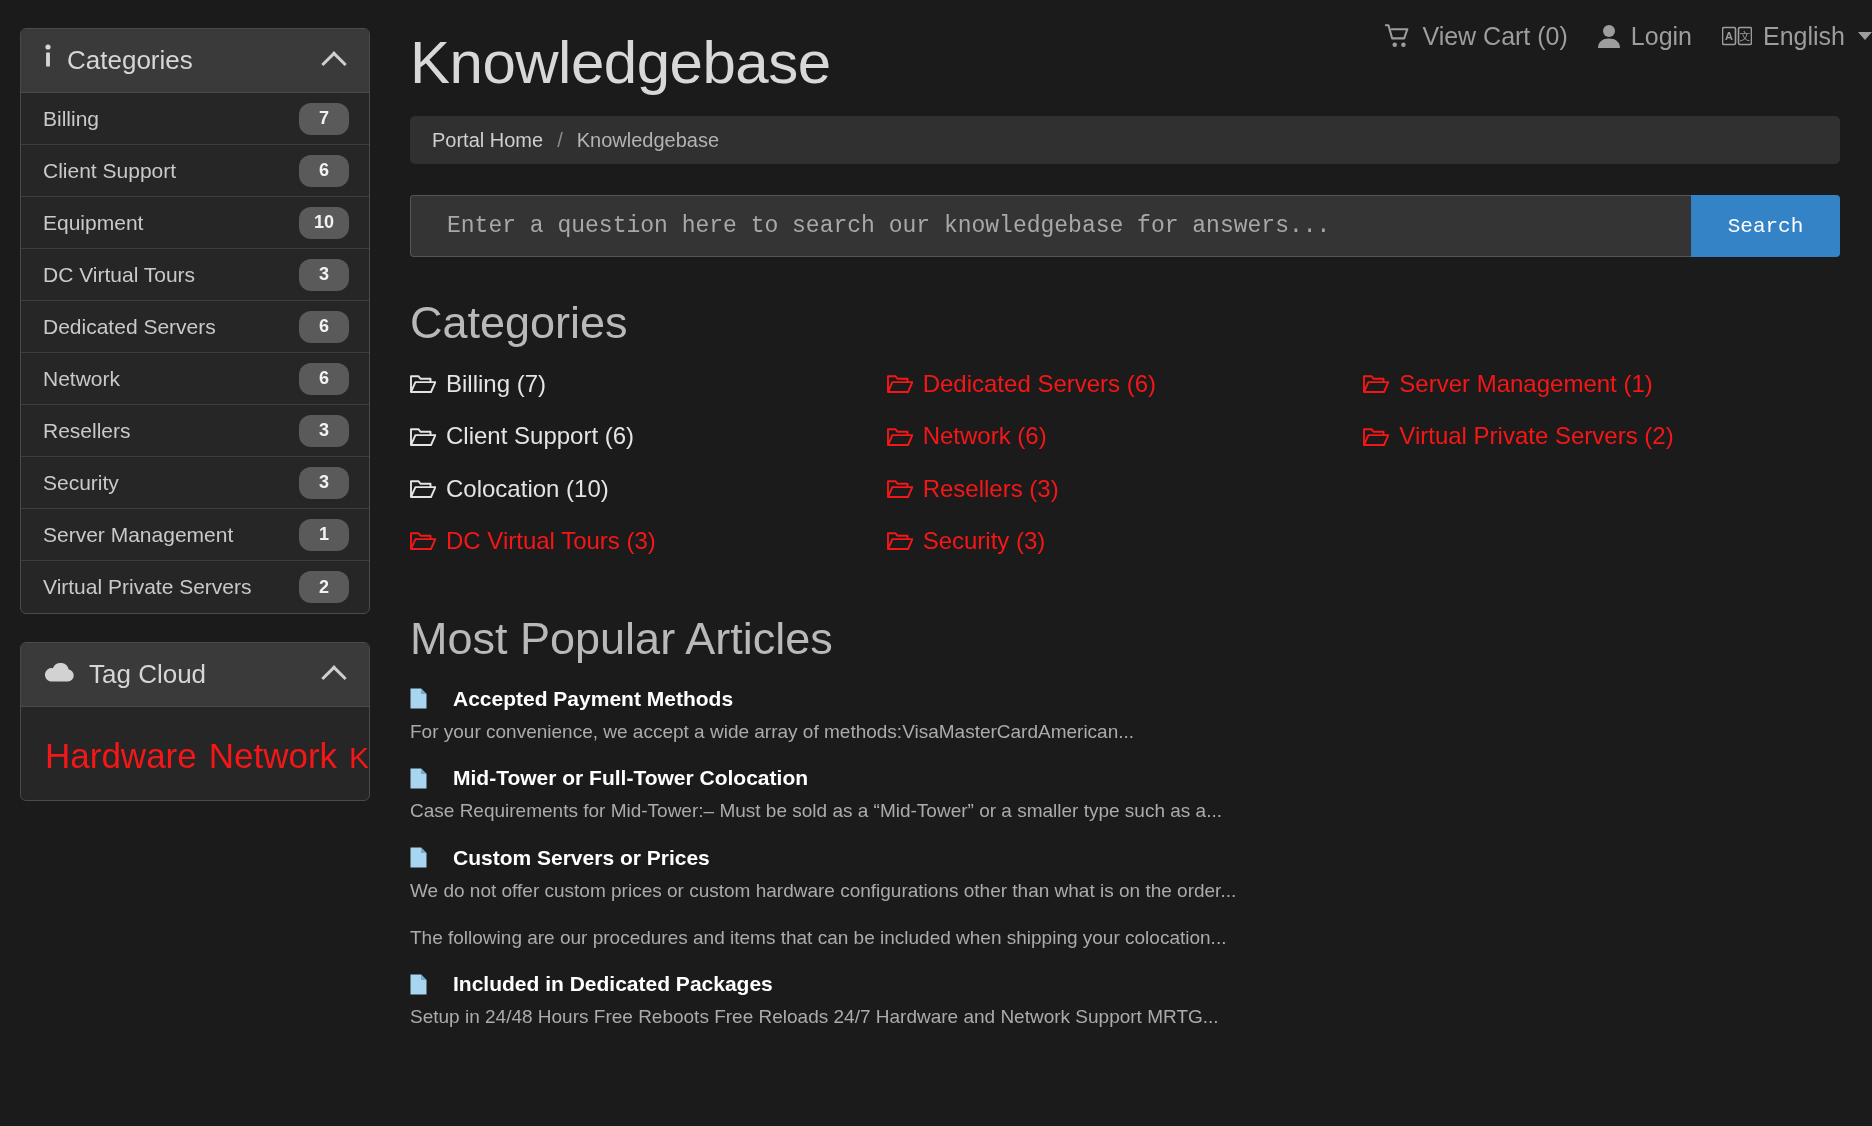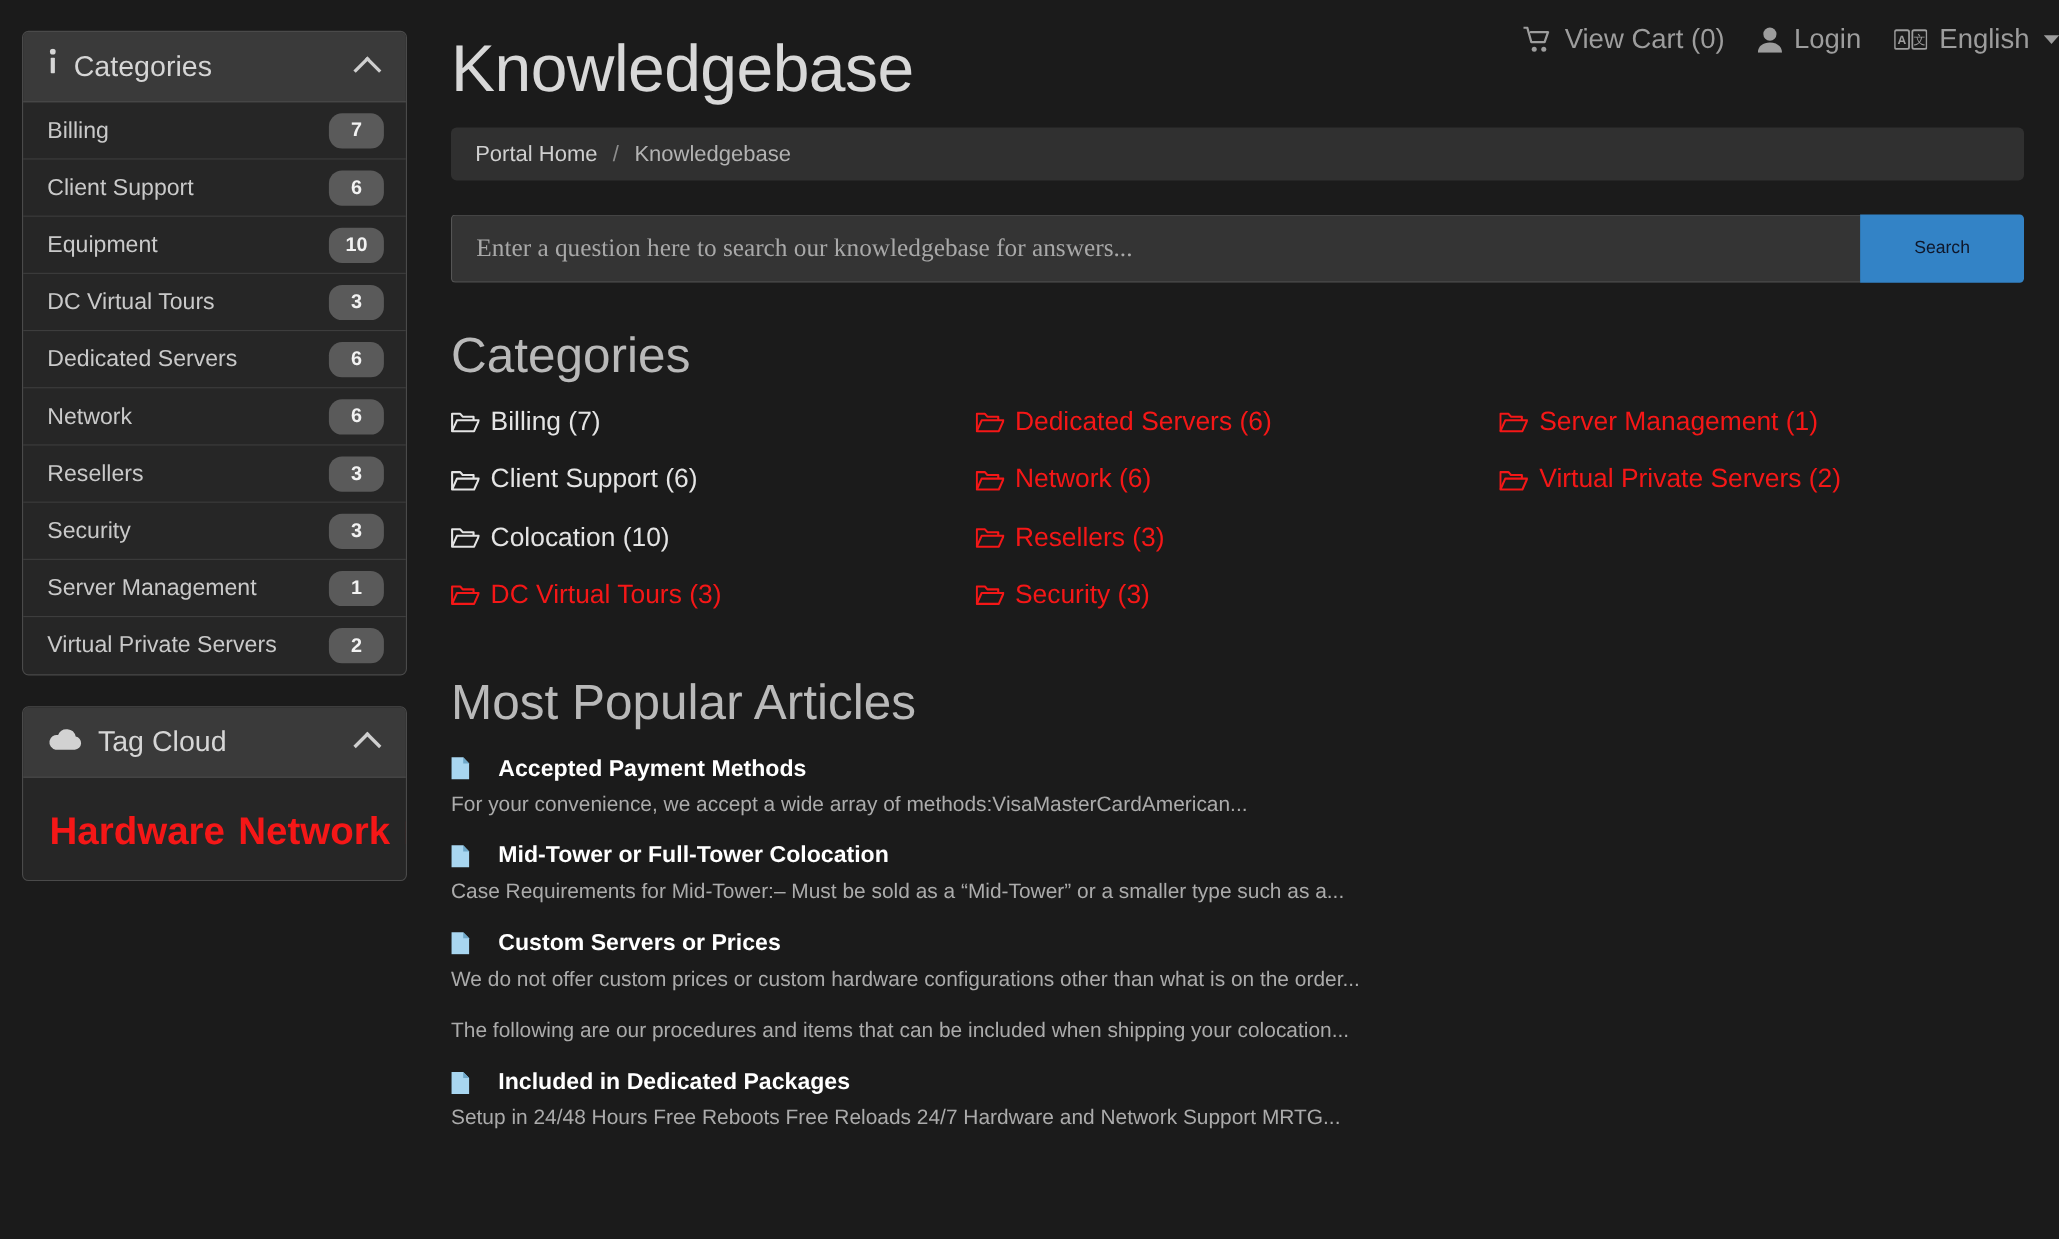--- a/index.html
+++ b/index.html
@@ -117,21 +117,21 @@
     padding: 28px 24px 24px 24px;
     line-height: 1.18;
   }
   .tag {
     color: #f51717;
     text-decoration: none;
     cursor: pointer;
     margin-right: 12px;
     white-space: nowrap;
   }
-  .tag-xl { font-size: 35px; font-weight: bold; }
+  .tag-xl { font-size: 35px; }
   .tag-lg { font-size: 30px; }
 
   
   .main {
     position: absolute;
     left: 410px;
     top: 0;
     right: 32px;
   }
   .page-title {
@@ -163,32 +163,32 @@
     height: 62px;
   }
   .search-input {
     flex: 1;
     background: #343434;
     border: 1px solid #555;
     border-right: none;
     border-radius: 4px 0 0 4px;
     color: #fde047;
     font-size: 23px;
-    font-family: Liberation Serif, serif;
-    padding: 0 22px;
+    font-family: Liberation Mono, monospace;
+    padding: 0 36px;
     outline: none;
   }
   .search-input::placeholder { color: #a8a8a8; }
   .search-btn {
     width: 149px;
     background: #3383c6;
     border: none;
-    color: #0f172a;
-    font-size: 16px;
-    font-family: Liberation Sans, sans-serif;
+    color: #ffffff;
+    font-size: 21px;
+    font-family: Liberation Mono, monospace;
     border-radius: 0 4px 4px 0;
     cursor: pointer;
   }
 
   .section-title {
     font-size: 45px;
     font-weight: 300;
     color: #b9b9b9;
     margin-top: 40px;
     margin-bottom: 16px;

